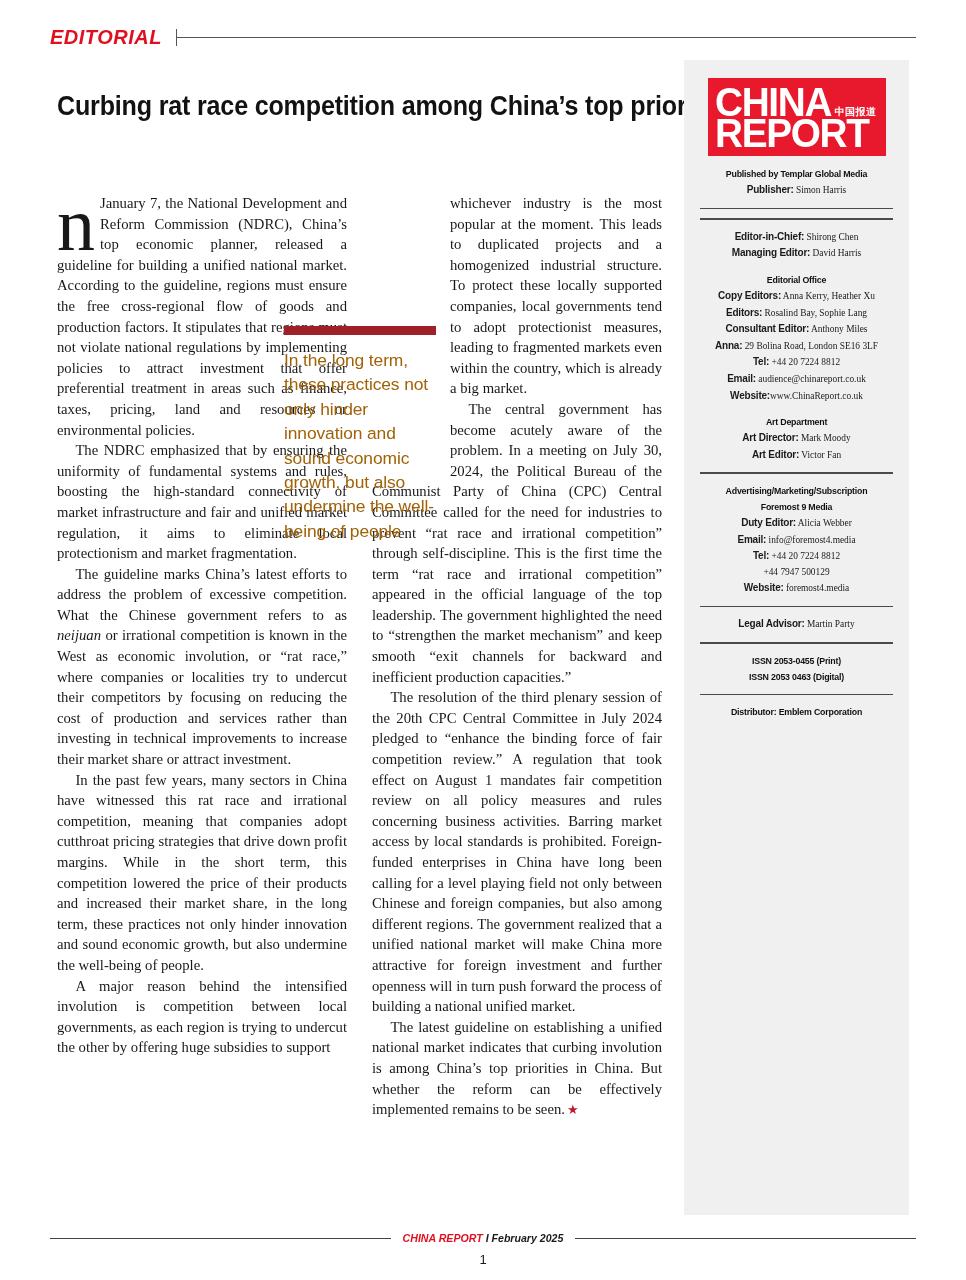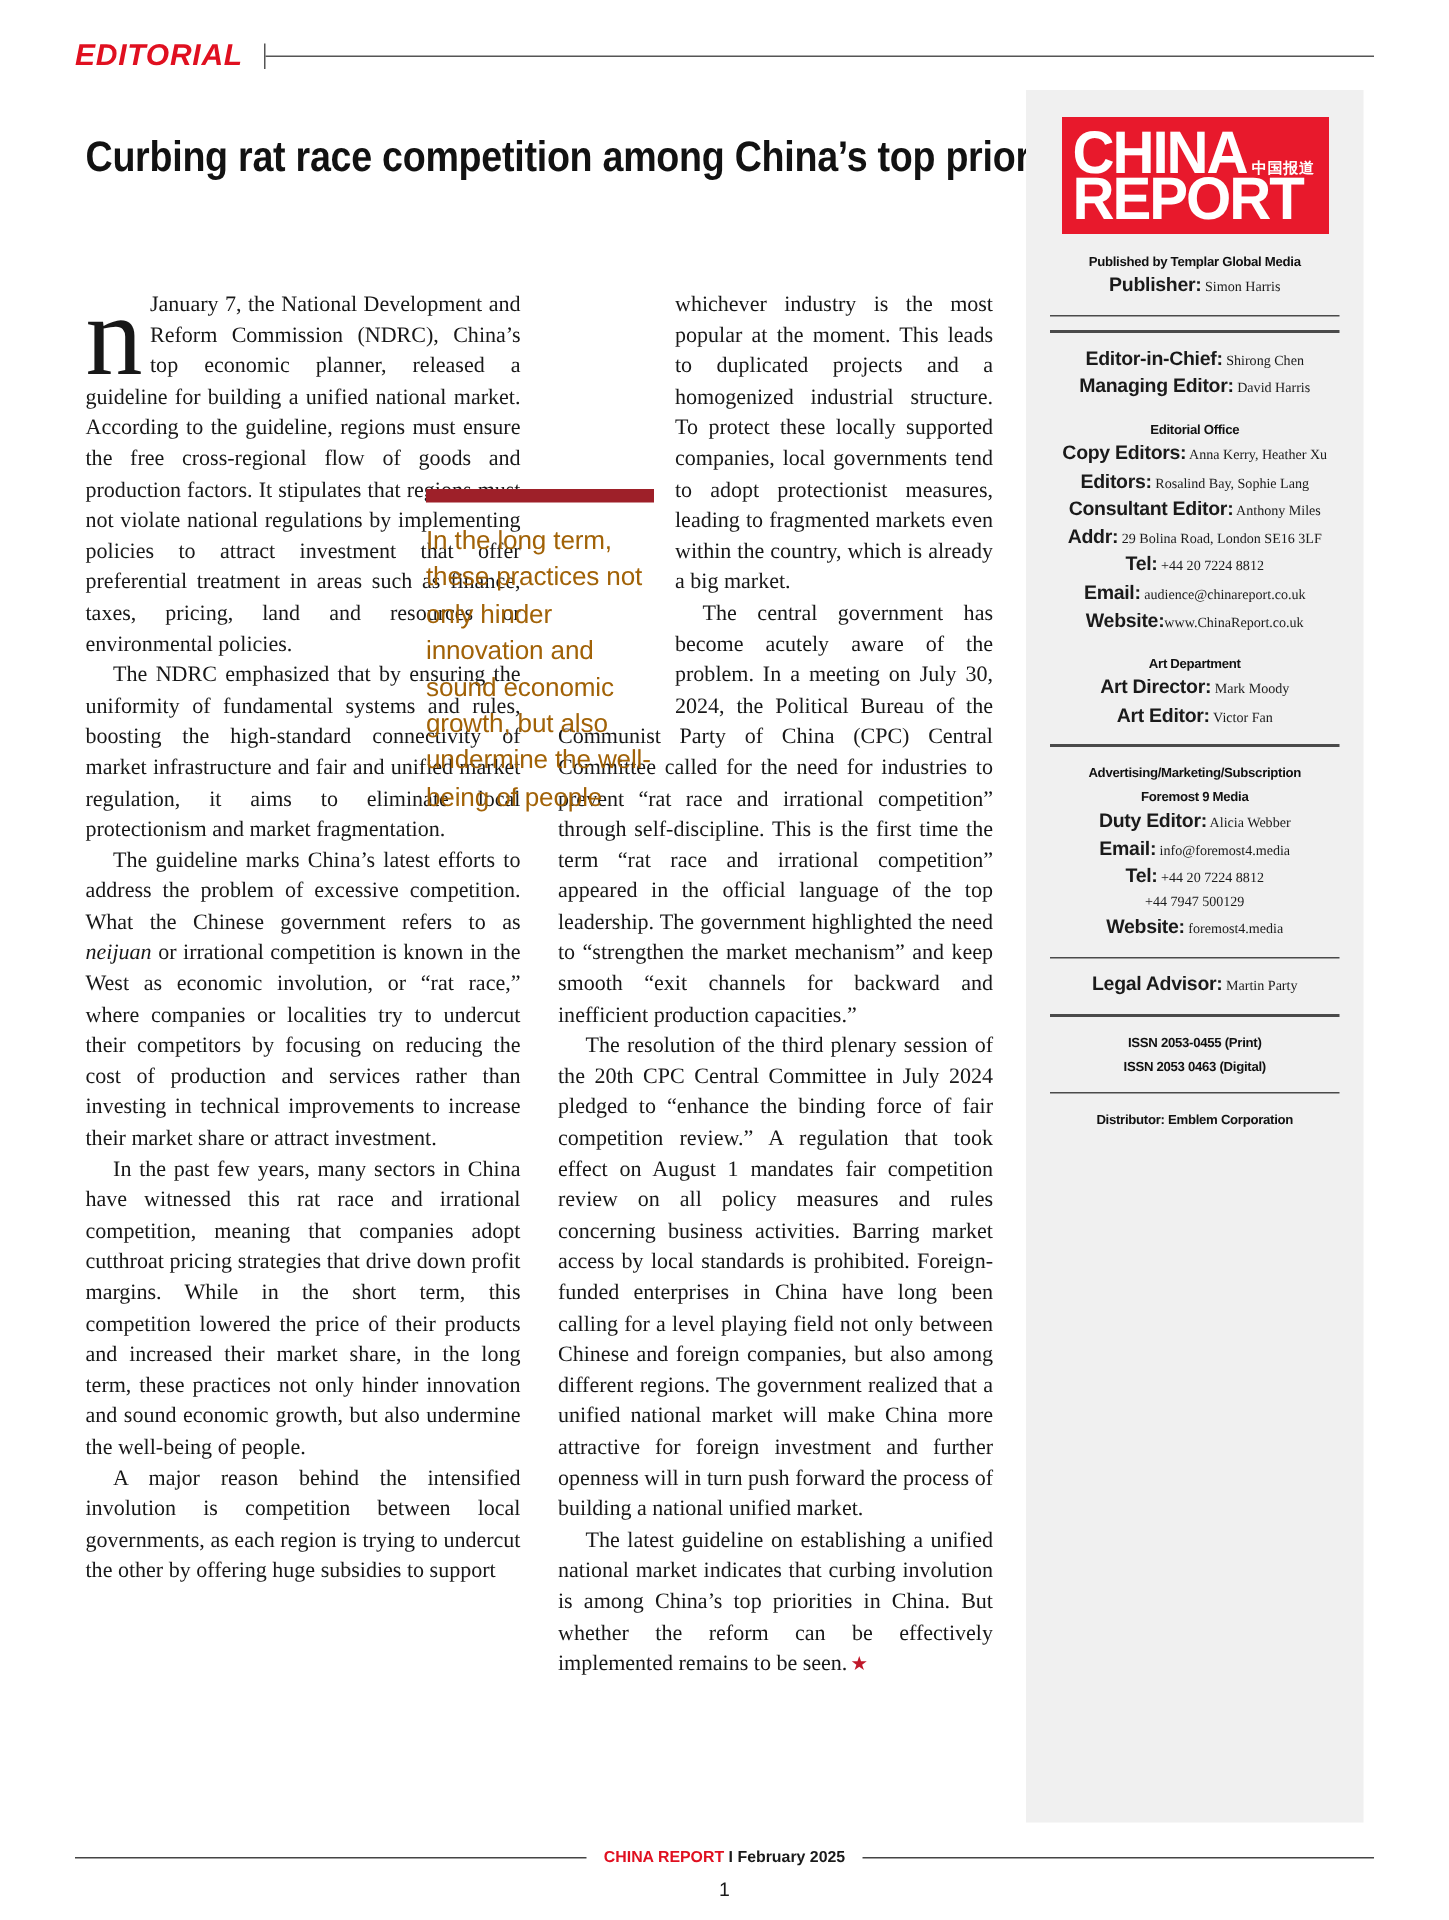--- a/index.html
+++ b/index.html
@@ -174,21 +174,21 @@
   .sb-block { margin-bottom: 2px; }
   .sb-line {
     font-size: 9.4px;
     line-height: 15.6px;
     color: #1a1a1a;
     font-family: "Liberation Serif", serif;
   }
   .sb-line .lbl {
     font-family: "Liberation Sans", sans-serif;
     font-weight: bold;
-    font-size: 13px;
+    font-size: 10px;
     letter-spacing: -0.2px;
   }
   .sb-head {
     font-family: "Liberation Sans", sans-serif;
     font-weight: bold;
     font-size: 8.8px;
     line-height: 16px;
     color: #111;
     letter-spacing: -0.2px;
   }
@@ -201,20 +201,21 @@
 
   
   .footer {
     position: absolute;
     left: 50px;
     right: 50px;
     top: 1232px;
     display: flex;
     align-items: center;
     justify-content: center;
+    font-style: italic;
   }
   .footer-rule { flex: 1; height: 1px; background: #444; }
   .footer-text {
     padding: 0 12px;
     font-family: "Liberation Sans", sans-serif;
     font-size: 10.6px;
     font-weight: bold;
     color: #1a1a1a;
     white-space: nowrap;
   }
@@ -289,21 +290,21 @@
     <div class="sb-line"><span class="lbl">Managing Editor:</span> <span>David Harris</span></div>
   </div>
 
   <div class="sb-gap"></div>
 
   <div class="sb-block">
     <div class="sb-head">Editorial Office</div>
     <div class="sb-line"><span class="lbl">Copy Editors:</span> <span>Anna Kerry, Heather Xu</span></div>
     <div class="sb-line"><span class="lbl">Editors:</span> <span>Rosalind Bay, Sophie Lang</span></div>
     <div class="sb-line"><span class="lbl">Consultant Editor:</span> <span>Anthony Miles</span></div>
-    <div class="sb-line"><span class="lbl">Addr:</span> <span>29 Bolina Road, London SE16 3LF</span></div>
+    <div class="sb-line"><span class="lbl">Anna:</span> <span>29 Bolina Road, London SE16 3LF</span></div>
     <div class="sb-line"><span class="lbl">Tel:</span> <span>+44 20 7224 8812</span></div>
     <div class="sb-line"><span class="lbl">Email:</span> <span>audience@chinareport.co.uk</span></div>
     <div class="sb-line"><span class="lbl">Website:</span><span>www.ChinaReport.co.uk</span></div>
   </div>
 
   <div class="sb-gap"></div>
 
   <div class="sb-block">
     <div class="sb-head">Art Department</div>
     <div class="sb-line"><span class="lbl">Art Director:</span> <span>Mark Moody</span></div>

